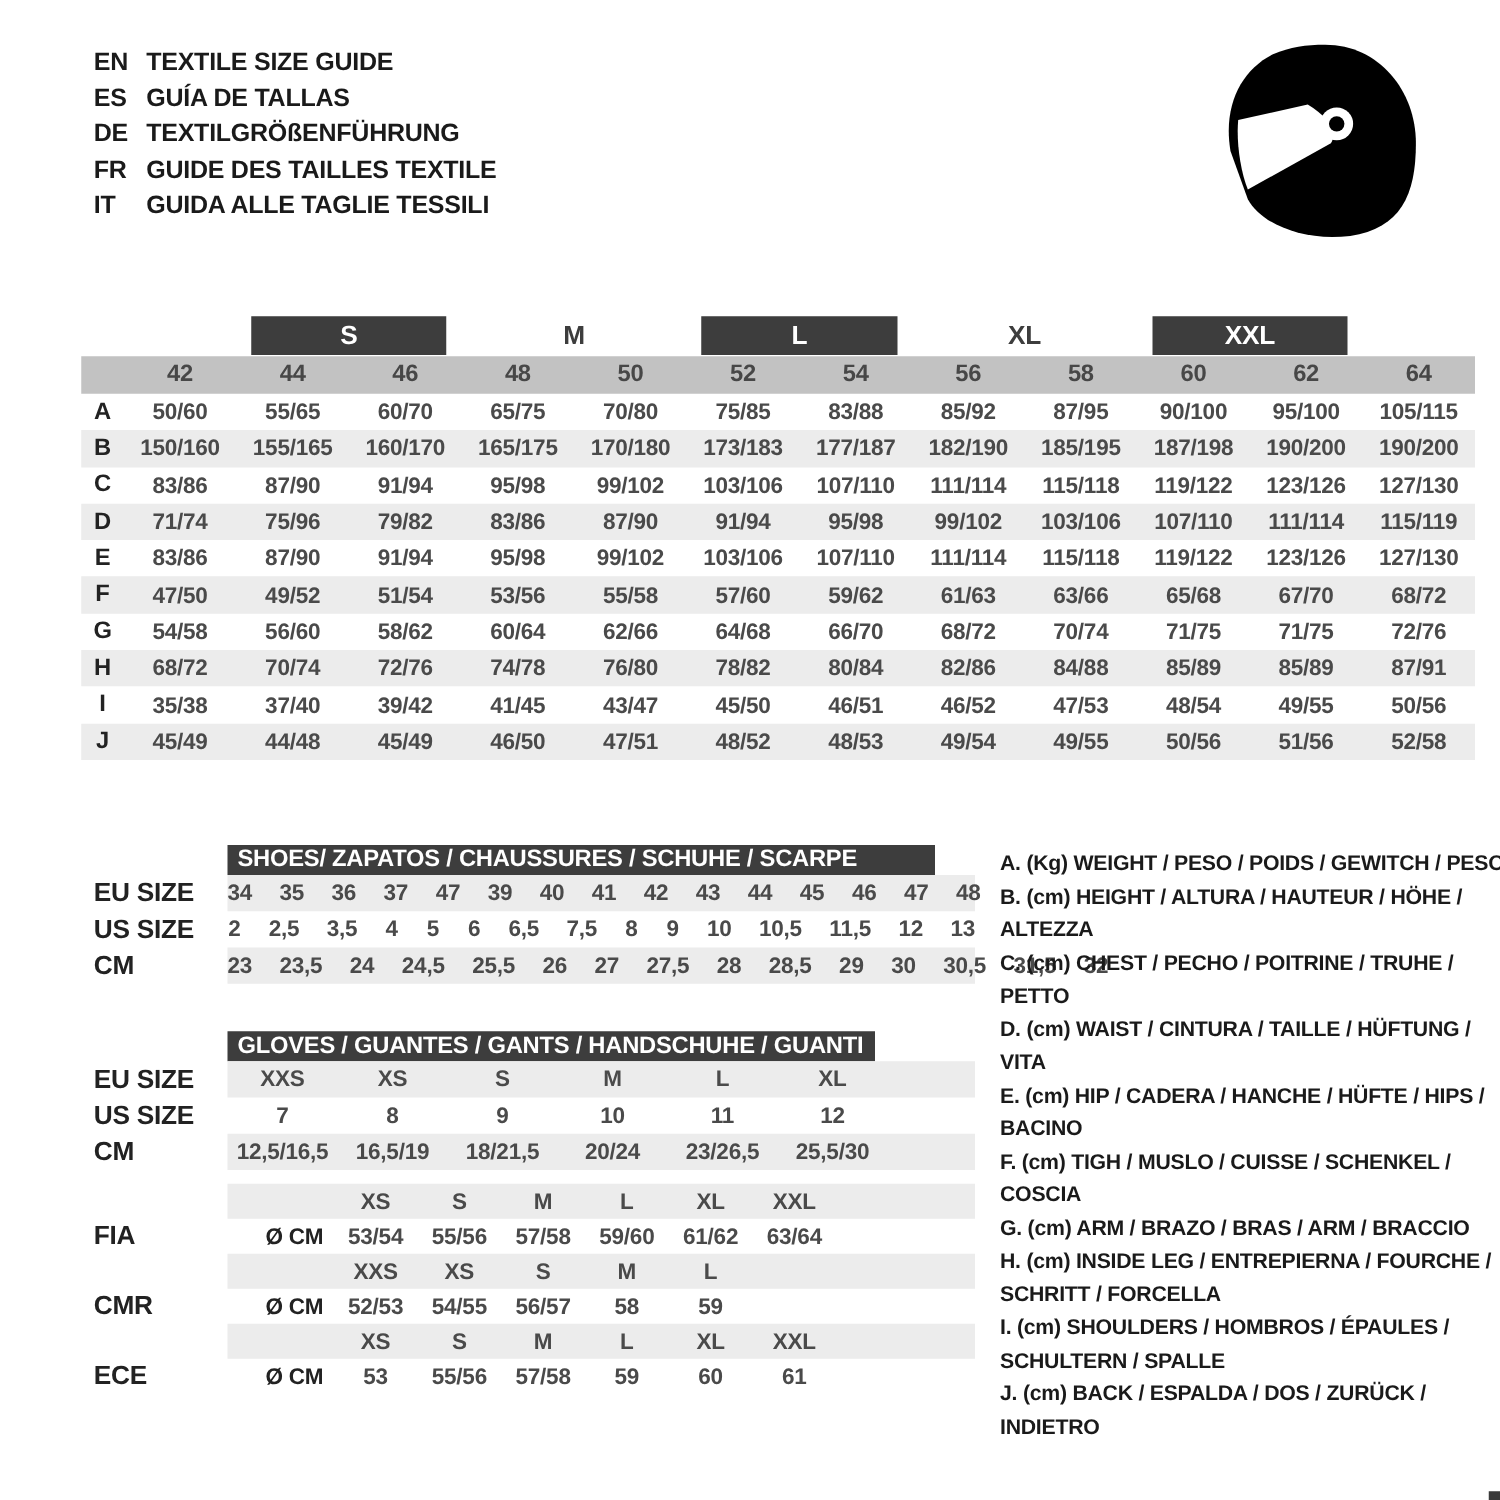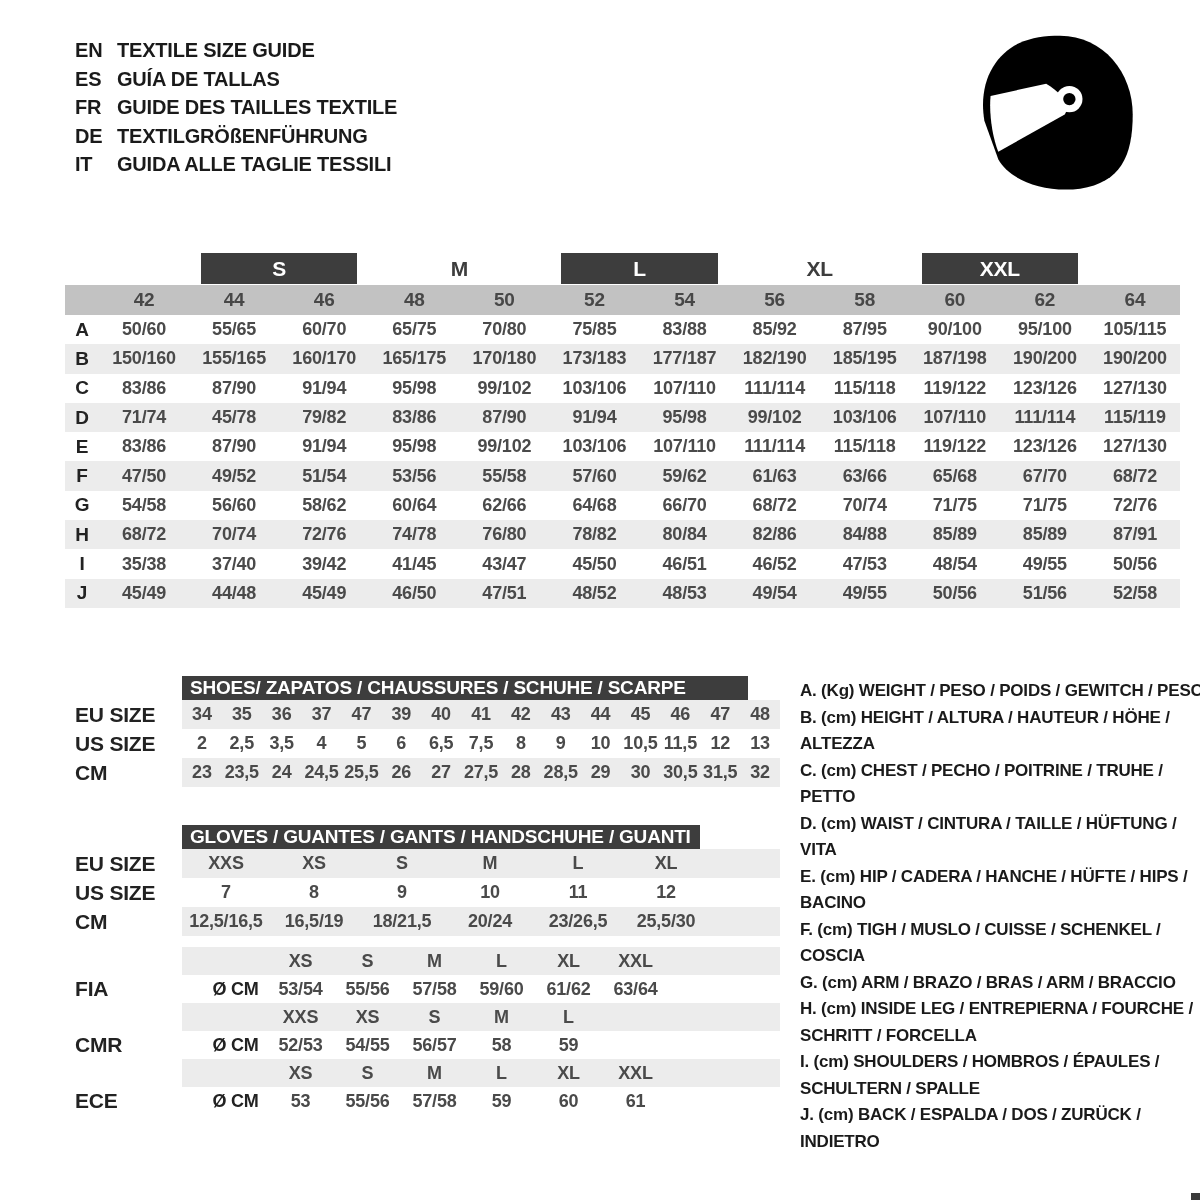--- a/index.html
+++ b/index.html
@@ -35,21 +35,21 @@
   .sec { left:65px; width:715px; }
   .sec-titlebar { margin-left:117px; height:24px; background:#3d3d3d; color:#ffffff;
     display:flex; align-items:center; padding-left:8px; font-size:19px; }
   .sec-row { display:grid; grid-template-columns:117px 598px; height:29px; }
   .sec-label { display:flex; align-items:center; padding-left:10px; font-size:21px; color:#222222; }
   .sec-content { display:grid; align-items:center; text-align:center; color:#4a4a4a; font-size:18px; }
   .srows > div:nth-of-type(odd) .sec-content { background:#ececec; }
 
   .shoes { top:676px; }
   .shoes .sec-titlebar { width:566px; }
-  .shoes .sec-content { grid-template-columns:repeat(15,1fr); }
+  .shoes .sec-content { grid-template-columns:repeat(15,1fr);gap:22px; }
 
   .gloves { top:825px; }
   .gloves .sec-titlebar { width:518px; }
   .gloves .sec-content { grid-template-columns:repeat(6,88px) 1fr; }
 
   .helm { top:947px; }
   .helm .sec-titlebar { width:398px; }
   .helm .sec-row { height:28px; }
   .helm .sec-content { grid-template-columns:85px repeat(6,67px) 1fr; }
   .helm-prefix { text-align:center; padding-left:22px; color:#222222; }
@@ -69,27 +69,27 @@
       <span class="lang-code">EN</span>
       <span class="lang-title">TEXTILE SIZE GUIDE</span>
     </div>
 
     <div class="lang-row">
       <span class="lang-code">ES</span>
       <span class="lang-title">GUÍA DE TALLAS</span>
     </div>
 
     <div class="lang-row">
+      <span class="lang-code">DE</span>
+      <span class="lang-title">TEXTILGRÖßENFÜHRUNG</span>
+    </div>
+
+    <div class="lang-row">
       <span class="lang-code">FR</span>
       <span class="lang-title">GUIDE DES TAILLES TEXTILE</span>
-    </div>
-
-    <div class="lang-row">
-      <span class="lang-code">DE</span>
-      <span class="lang-title">TEXTILGRÖßENFÜHRUNG</span>
     </div>
 
     <div class="lang-row">
       <span class="lang-code">IT</span>
       <span class="lang-title">GUIDA ALLE TAGLIE TESSILI</span>
     </div>
   </div>
 
 <div class="abs helmet-icon-box">
   <svg viewBox="0 0 110 110" width="170" height="170" aria-hidden="true">
@@ -135,21 +135,21 @@
         <span class="mt-rowlabel">C</span>
         <div class="contents">
           
         <span>83/86</span><span>87/90</span><span>91/94</span><span>95/98</span><span>99/102</span><span>103/106</span><span>107/110</span><span>111/114</span><span>115/118</span><span>119/122</span><span>123/126</span><span>127/130</span></div>
       </div>
 
       <div class="mt-grid mt-row">
         <span class="mt-rowlabel">D</span>
         <div class="contents">
           
-        <span>71/74</span><span>45/78</span><span>79/82</span><span>83/86</span><span>87/90</span><span>91/94</span><span>95/98</span><span>99/102</span><span>103/106</span><span>107/110</span><span>111/114</span><span>115/119</span></div>
+        <span>71/74</span><span>75/96</span><span>79/82</span><span>83/86</span><span>87/90</span><span>91/94</span><span>95/98</span><span>99/102</span><span>103/106</span><span>107/110</span><span>111/114</span><span>115/119</span></div>
       </div>
 
       <div class="mt-grid mt-row">
         <span class="mt-rowlabel">E</span>
         <div class="contents">
           
         <span>83/86</span><span>87/90</span><span>91/94</span><span>95/98</span><span>99/102</span><span>103/106</span><span>107/110</span><span>111/114</span><span>115/118</span><span>119/122</span><span>123/126</span><span>127/130</span></div>
       </div>
 
       <div class="mt-grid mt-row">

